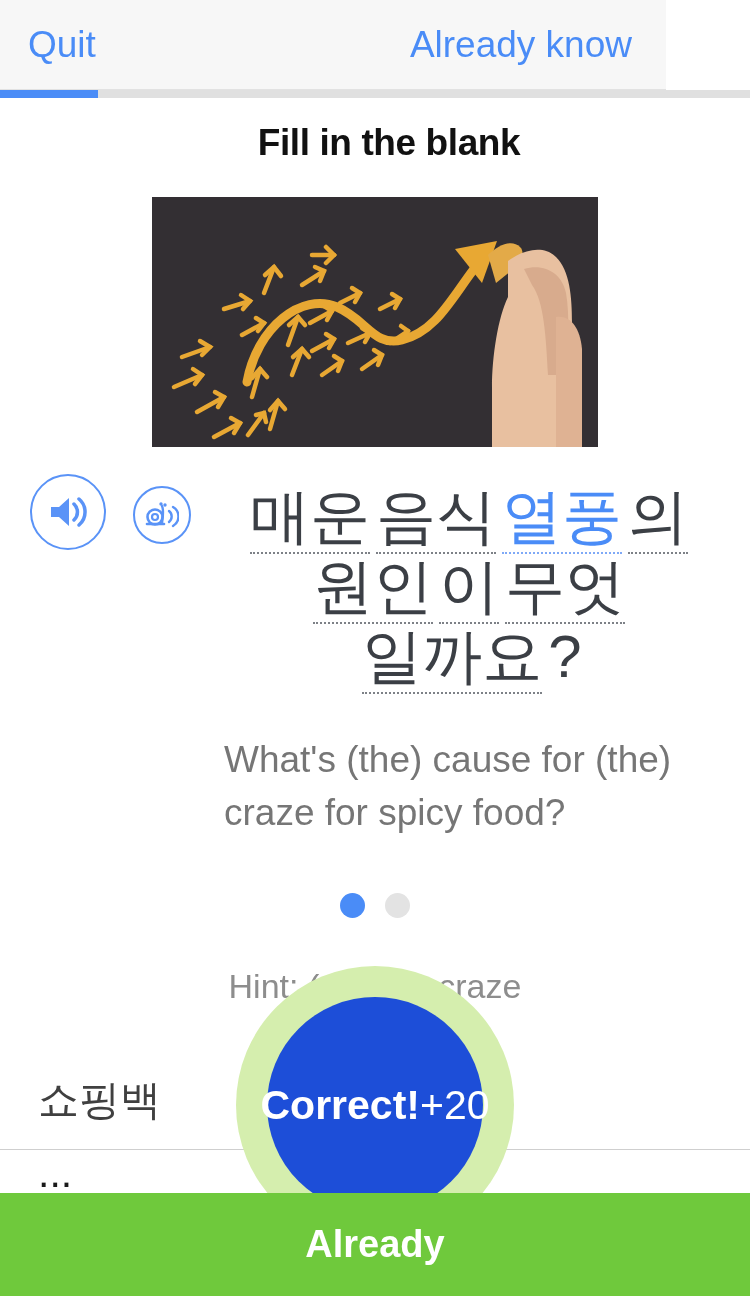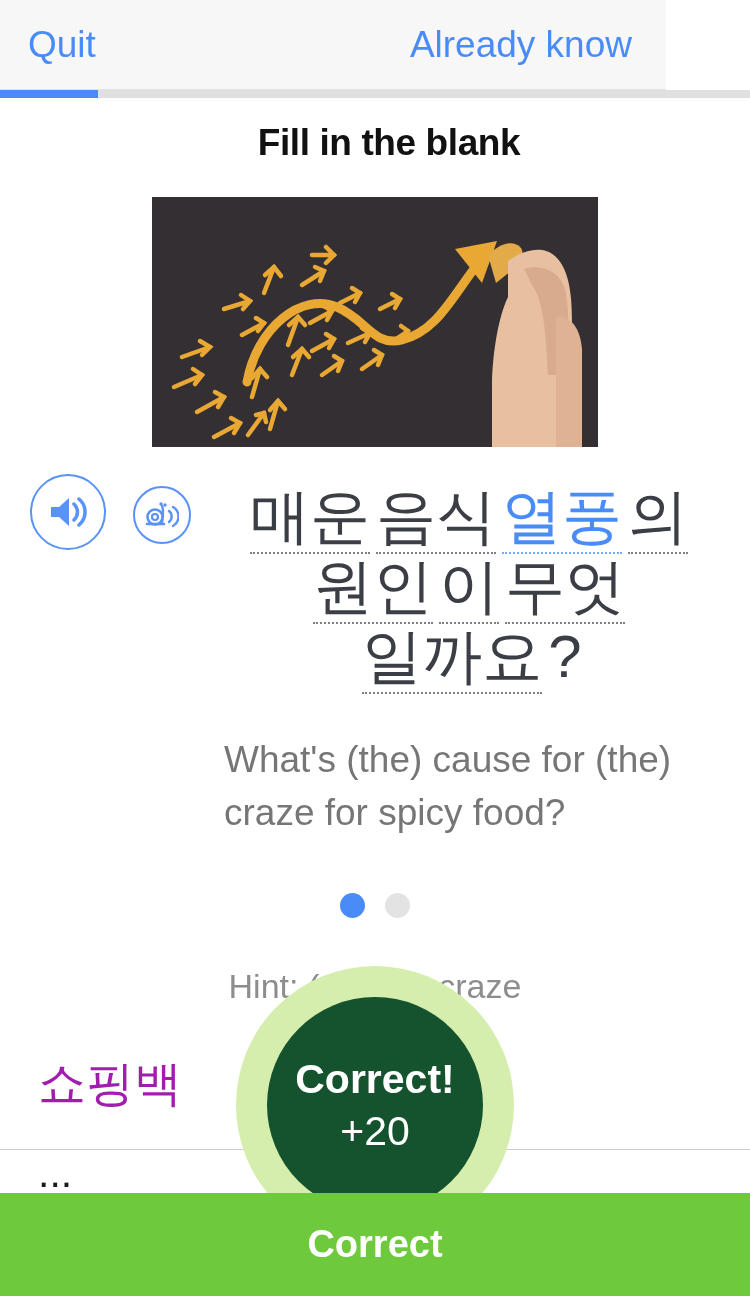--- a/index.html
+++ b/index.html
@@ -92,39 +92,39 @@
   
   .hint {
     position:absolute; left:0; top:967px; width:750px; text-align:center;
     font-size:34px; color:#8d8d8d;
   }
 
   
   .options { position:absolute; left:0; top:1052px; width:750px; }
   .option {
     position:relative; height:98px; padding-left:38px;
-    display:flex; 
-    font-size:48px; color:#a21caf; cursor:pointer;
+    display:flex; align-items:center;
+    font-size:41px; color:#404040; cursor:pointer;
     border-bottom:1px solid #cfcfcf;
     background:#fff;
   }
   .option.partial { height:60px; font-size:41px; color:#1a1a1a; border-bottom:none; overflow:hidden; align-items:flex-start; }
 
   
   .feedback { position:absolute; left:0; top:0; width:750px; height:1296px; pointer-events:none; }
   .halo {
     position:absolute; left:236px; top:966px;
     width:278px; height:278px; border-radius:50%;
     background:#d5eeae;
   }
   .core {
     position:absolute; left:267px; top:997px;
     width:216px; height:216px; border-radius:50%;
-    background:#14532d;
-    display:flex; flex-direction:column; align-items:center; justify-content:center;
+    background:#1d4ed8;
+    display:flex; flex-direction:row; align-items:center; justify-content:center;
     color:#fff;
   }
   .core-main { font-size:41px; font-weight:bold; line-height:52px; }
   .core-sub  { font-size:41px; font-weight:normal; line-height:52px; }
 
   
   .continue-bar {
     position:absolute; left:0; bottom:0; width:750px; height:103px;
     background:#6fc93c;
     display:flex; align-items:center; justify-content:center;
@@ -255,15 +255,15 @@
     </div>
 
   <div class="feedback">
     <div class="halo"></div>
     <div class="core">
       <div class="core-main">Correct!</div>
       <div class="core-sub">+20</div>
     </div>
   </div>
 
-  <div class="continue-bar">Correct</div>
+  <div class="continue-bar">Already</div>
 
 </div>
 
 </body></html>

